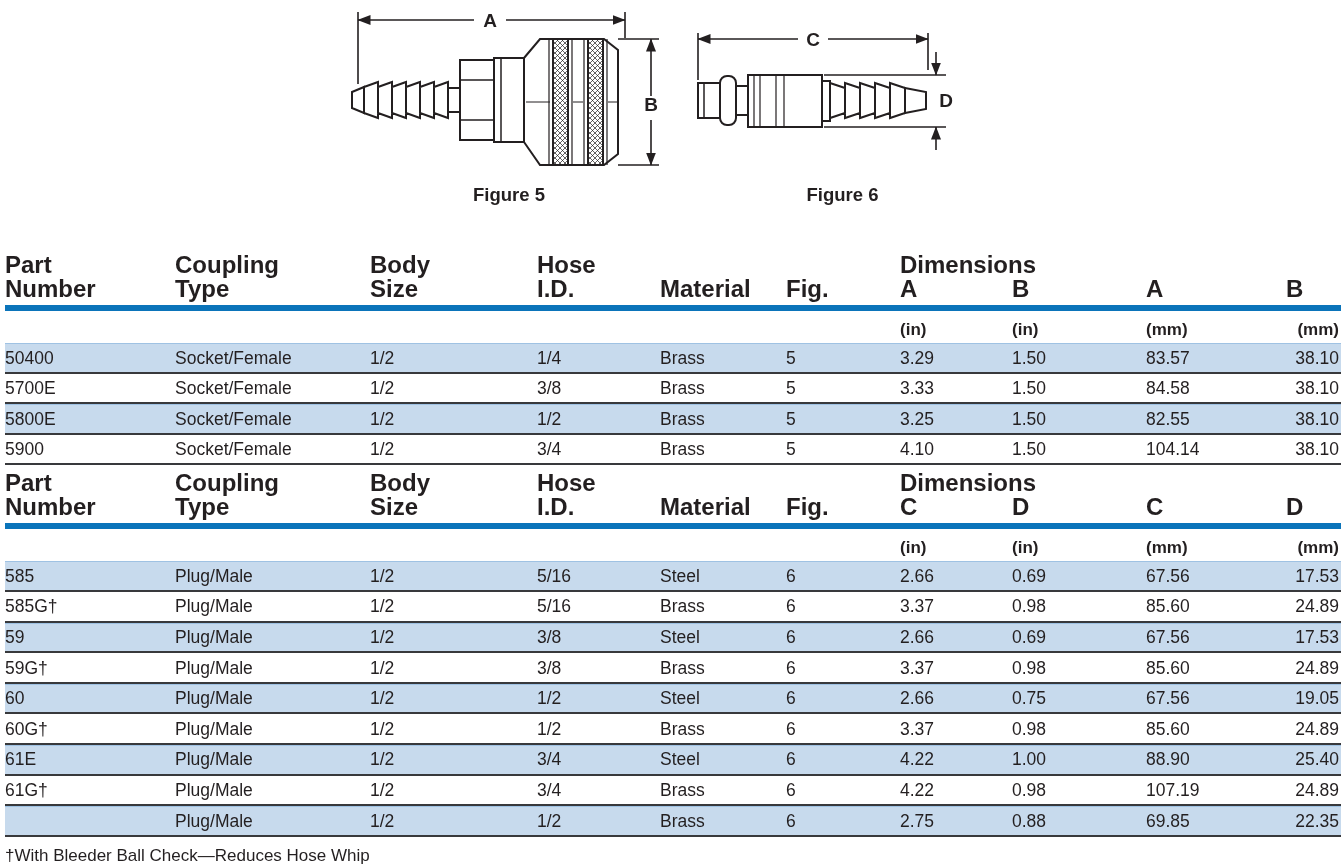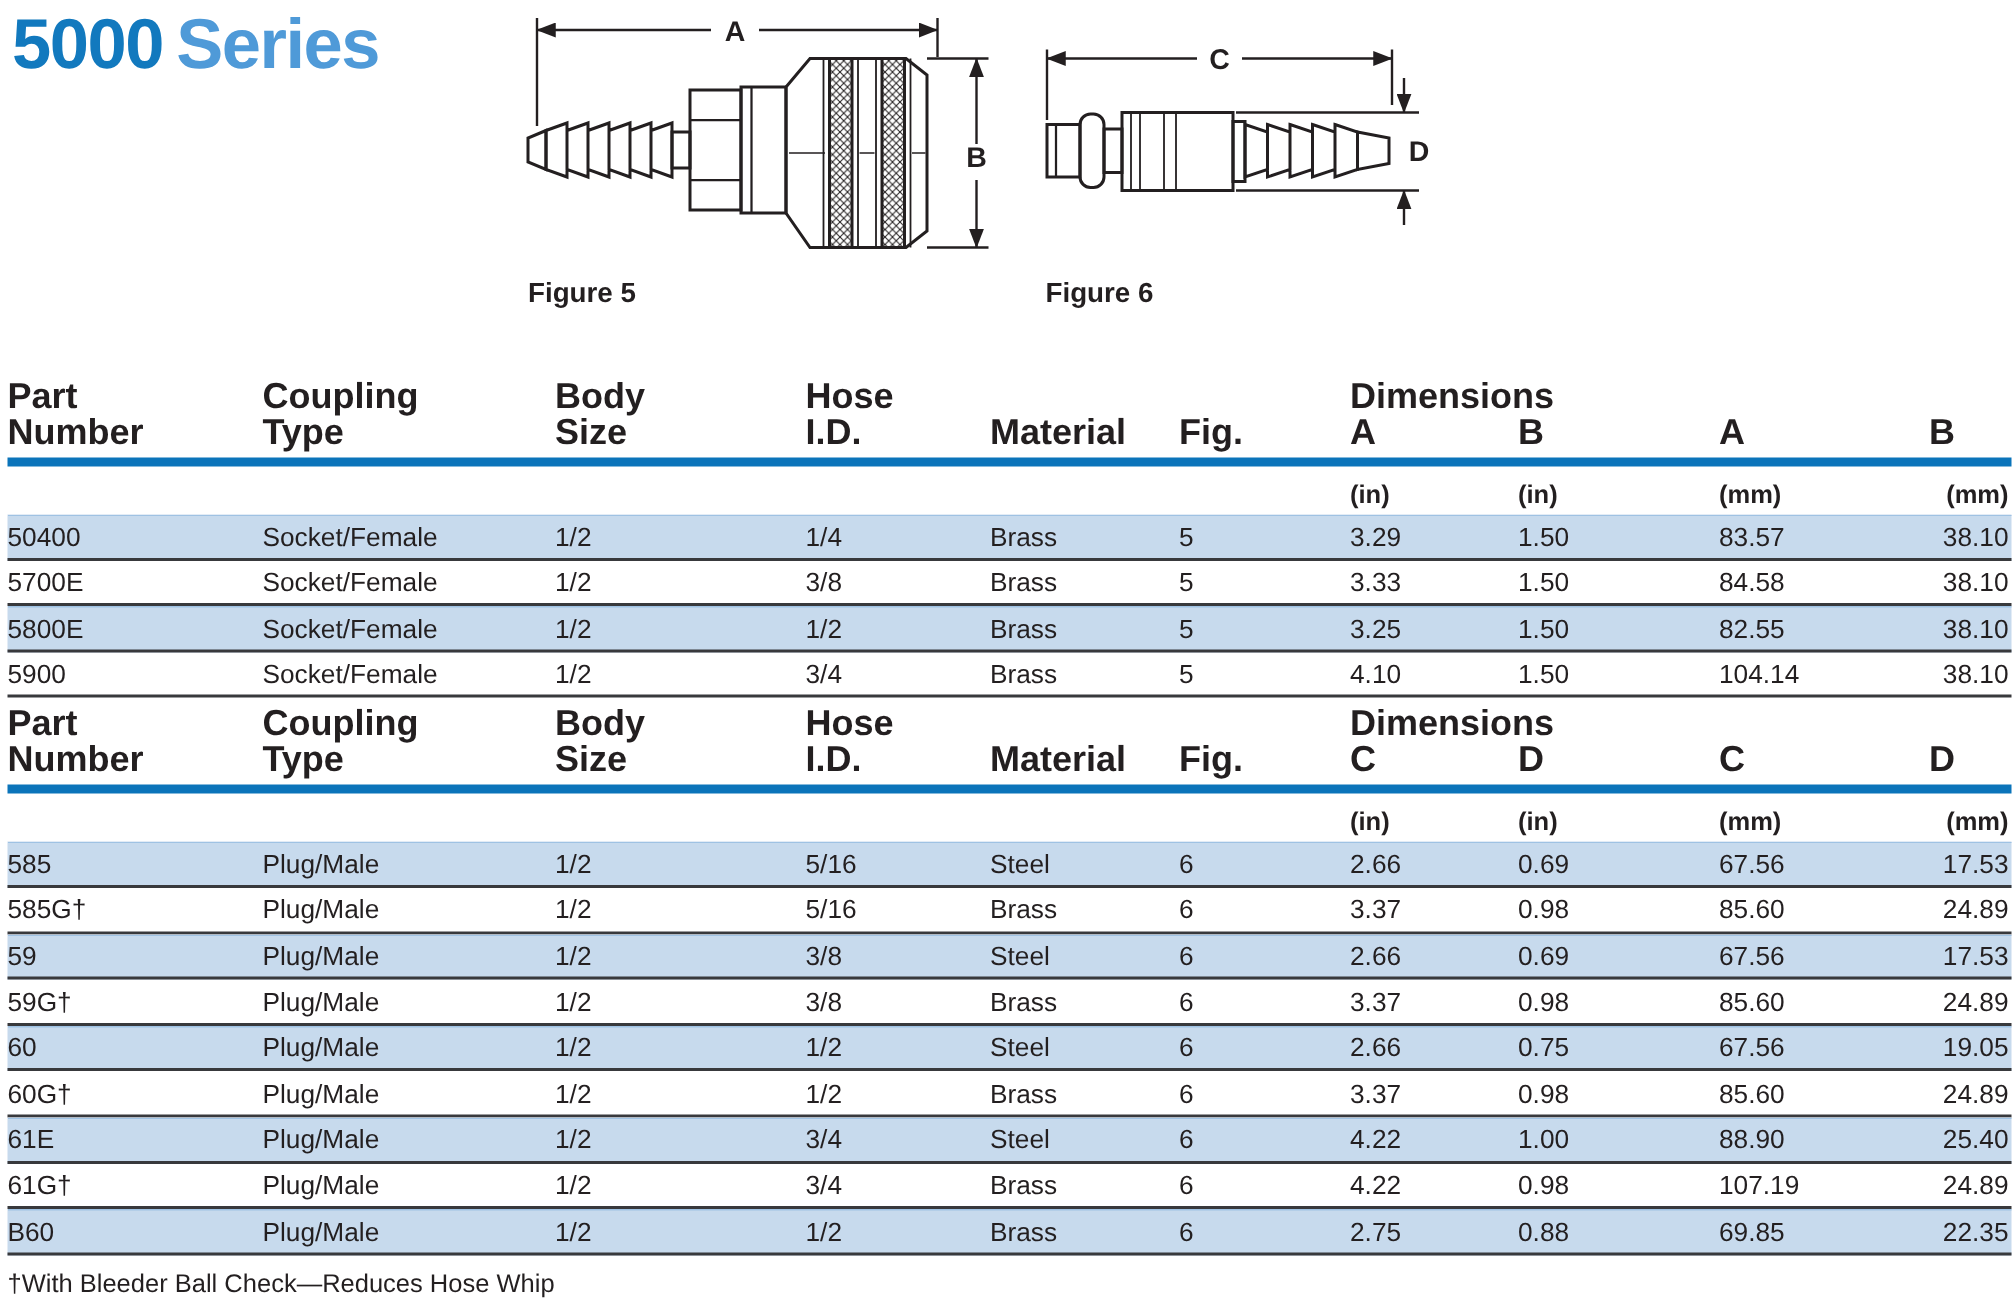--- a/index.html
+++ b/index.html
@@ -20,21 +20,21 @@
 
   .series-title{position:absolute;left:8px;top:4px;font-size:47px;line-height:50px;
                 font-weight:600;letter-spacing:-1px;white-space:nowrap;}
   .series-title .num{color:var(--series-number-blue);}
   .series-title .word{color:var(--series-word-blue);margin-left:9px;}
 
   .figure{position:absolute;}
   #fig5{left:350px;top:8px;}
   #fig6{left:688px;top:8px;}
   .fig-svg{display:block;}
-  .fig-caption{font-size:18.5px;font-weight:bold;color:var(--ink);margin-top:4px;}
+  .fig-caption{font-size:18.5px;font-weight:bold;color:var(--ink);margin-top:4px;text-align:center;}
   #fig5 .fig-caption{margin-left:2px;}
   #fig6 .fig-caption{margin-left:9px;}
 
   .section-title{position:absolute;left:5px;top:222px;font-size:20px;font-weight:bold;
                  color:var(--heading-blue);}
 
   .tablewrap{position:absolute;left:5px;top:253px;width:1336px;}
   .grid{display:grid;grid-template-columns:170px 195px 167px 123px 126px 114px 112px 134px 140px 1fr;}
   .thead{grid-auto-rows:24px;}
   .hcell{font-size:24px;font-weight:bold;line-height:24px;white-space:nowrap;}
@@ -46,23 +46,20 @@
   .dcell{font-size:17.5px;padding-top:4.5px;white-space:nowrap;}
   .right{text-align:right;padding-right:2px;}
   .tsec2{margin-top:6px;}
   .footnote{font-size:17px;margin-top:9px;color:var(--ink);}
 </style>
 </head>
 <body>
 
 <div class="page">
 
-  <div class="series-title">
-    <span class="num">5000</span><span class="word">Series</span>
-  </div>
 
   <div class="figure" id="fig5">
     <svg class="fig-svg" width="316" height="172" viewBox="0 0 316 172">
       <defs>
         <marker id="ah5" markerUnits="userSpaceOnUse" markerWidth="13" markerHeight="10" viewBox="0 0 13 10" refX="12.5" refY="5" orient="auto-start-reverse">
           <path d="M0,0 L13,5 L0,10 Z" fill="#231f20"></path>
         </marker>
         <pattern id="knurl5" patternUnits="userSpaceOnUse" width="5" height="5">
           <path d="M0,5 L5,0 M0,0 L5,5" stroke="#231f20" stroke-width="0.7"></path>
         </pattern>
@@ -338,21 +335,20 @@
           <div class="dcell" style="grid-column: 3;">1/2</div>
           <div class="dcell" style="grid-column: 4;">3/4</div>
           <div class="dcell" style="grid-column: 5;">Brass</div>
           <div class="dcell" style="grid-column: 6;">6</div>
           <div class="dcell" style="grid-column: 7;">4.22</div>
           <div class="dcell" style="grid-column: 8;">0.98</div>
           <div class="dcell" style="grid-column: 9;">107.19</div>
           <div class="dcell right" style="grid-column: 10;">24.89</div>
         </div>
         <div class="grid drow shaded">
-          <div class="dcell" style="grid-column: 1;">B60</div>
           <div class="dcell" style="grid-column: 2;">Plug/Male</div>
           <div class="dcell" style="grid-column: 3;">1/2</div>
           <div class="dcell" style="grid-column: 4;">1/2</div>
           <div class="dcell" style="grid-column: 5;">Brass</div>
           <div class="dcell" style="grid-column: 6;">6</div>
           <div class="dcell" style="grid-column: 7;">2.75</div>
           <div class="dcell" style="grid-column: 8;">0.88</div>
           <div class="dcell" style="grid-column: 9;">69.85</div>
           <div class="dcell right" style="grid-column: 10;">22.35</div>
         </div>

